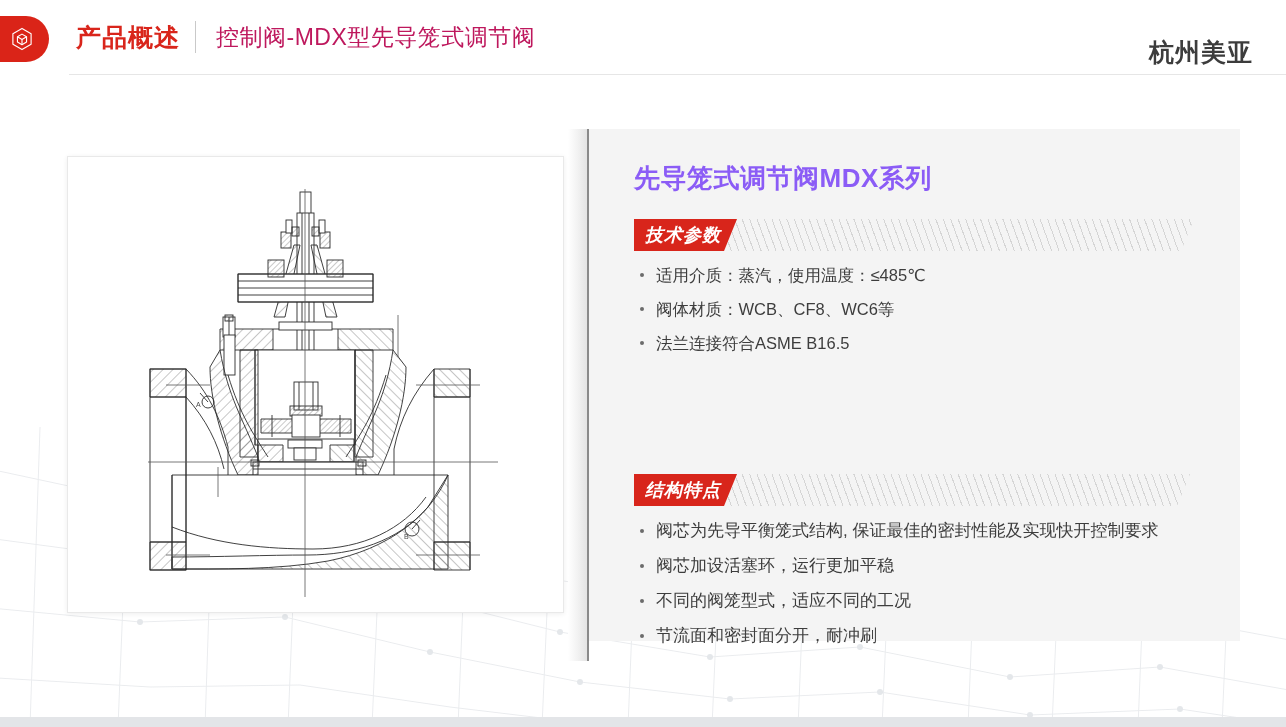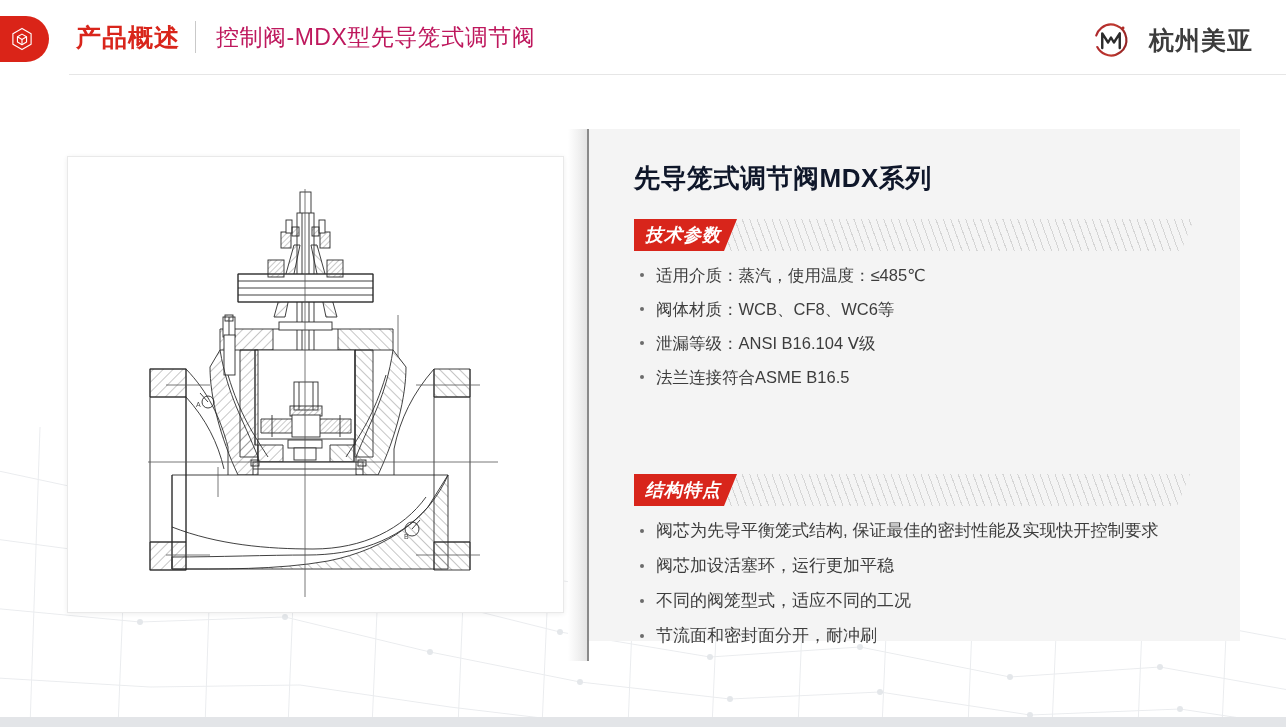--- a/index.html
+++ b/index.html
@@ -48,21 +48,21 @@
     position:absolute;left:207px;top:21px;
     font-size:23px;font-weight:400;color:#be185d;
     letter-spacing:.5px;line-height:32px;white-space:nowrap;
   }
   .hdr-rule{
     position:absolute;left:60px;top:74px;width:1226px;height:1px;
     background:#e6e6e6;
   }
   .brand{
     position:absolute;right:42px;top:18px;height:44px;
-    display:flex;align-items:center;gap:18px;
+    display:flex;align-items:center;gap:18px;flex-direction:column;
   }
   .brand-mark{width:40px;height:40px;display:block;}
   .brand-name{
     font-size:25px;font-weight:700;color:#3c3c3c;letter-spacing:1px;
     white-space:nowrap;
   }
 
   
   .img-card{
     position:absolute;left:67px;top:156px;width:495px;height:455px;
@@ -81,21 +81,21 @@
     position:absolute;left:587px;top:129px;width:2px;height:532px;
     background:#8a8a8a;
   }
   .panel{
     position:absolute;left:589px;top:129px;width:651px;height:512px;
     background:#f4f4f4;
   }
 
   .panel-title{
     position:absolute;left:634px;top:161px;
-    font-size:26px;font-weight:700;color:#0f172a;letter-spacing:.5px;
+    font-size:26px;font-weight:700;color:#8b5cf6;letter-spacing:.5px;
     white-space:nowrap;
   }
 
   
   .sec{position:absolute;height:32px;font-style:italic;}
   .sec-tag{
     position:absolute;left:0;top:0;height:32px;
     background:#d8251b;color:#ffffff;
     font-size:18px;font-weight:700;letter-spacing:1px;
     padding:0 16px 0 11px;
@@ -358,21 +358,20 @@
   <div class="panel-title">先导笼式调节阀MDX系列</div>
 
   <div class="sec" style="left:634px;top:219px;width:560px;">
     <div class="sec-hatch" style="left:0;width:560px;"></div>
     <div class="sec-tag">技术参数</div>
   </div>
 
   <ul class="blist" id="list-tech">
     <li> 适用介质：蒸汽，使用温度：≤485℃</li>
     <li>阀体材质：WCB、CF8、WC6等</li>
-    <li>泄漏等级：ANSI B16.104 Ⅴ级</li>
     <li>法兰连接符合ASME B16.5</li>
   </ul>
 
   <div class="sec" style="left:634px;top:474px;width:556px;">
     <div class="sec-hatch" style="left:0;width:556px;"></div>
     <div class="sec-tag">结构特点</div>
   </div>
 
   <ul class="blist" id="list-feat">
     <li>阀芯为先导平衡笼式结构, 保证最佳的密封性能及实现快开控制要求</li>

